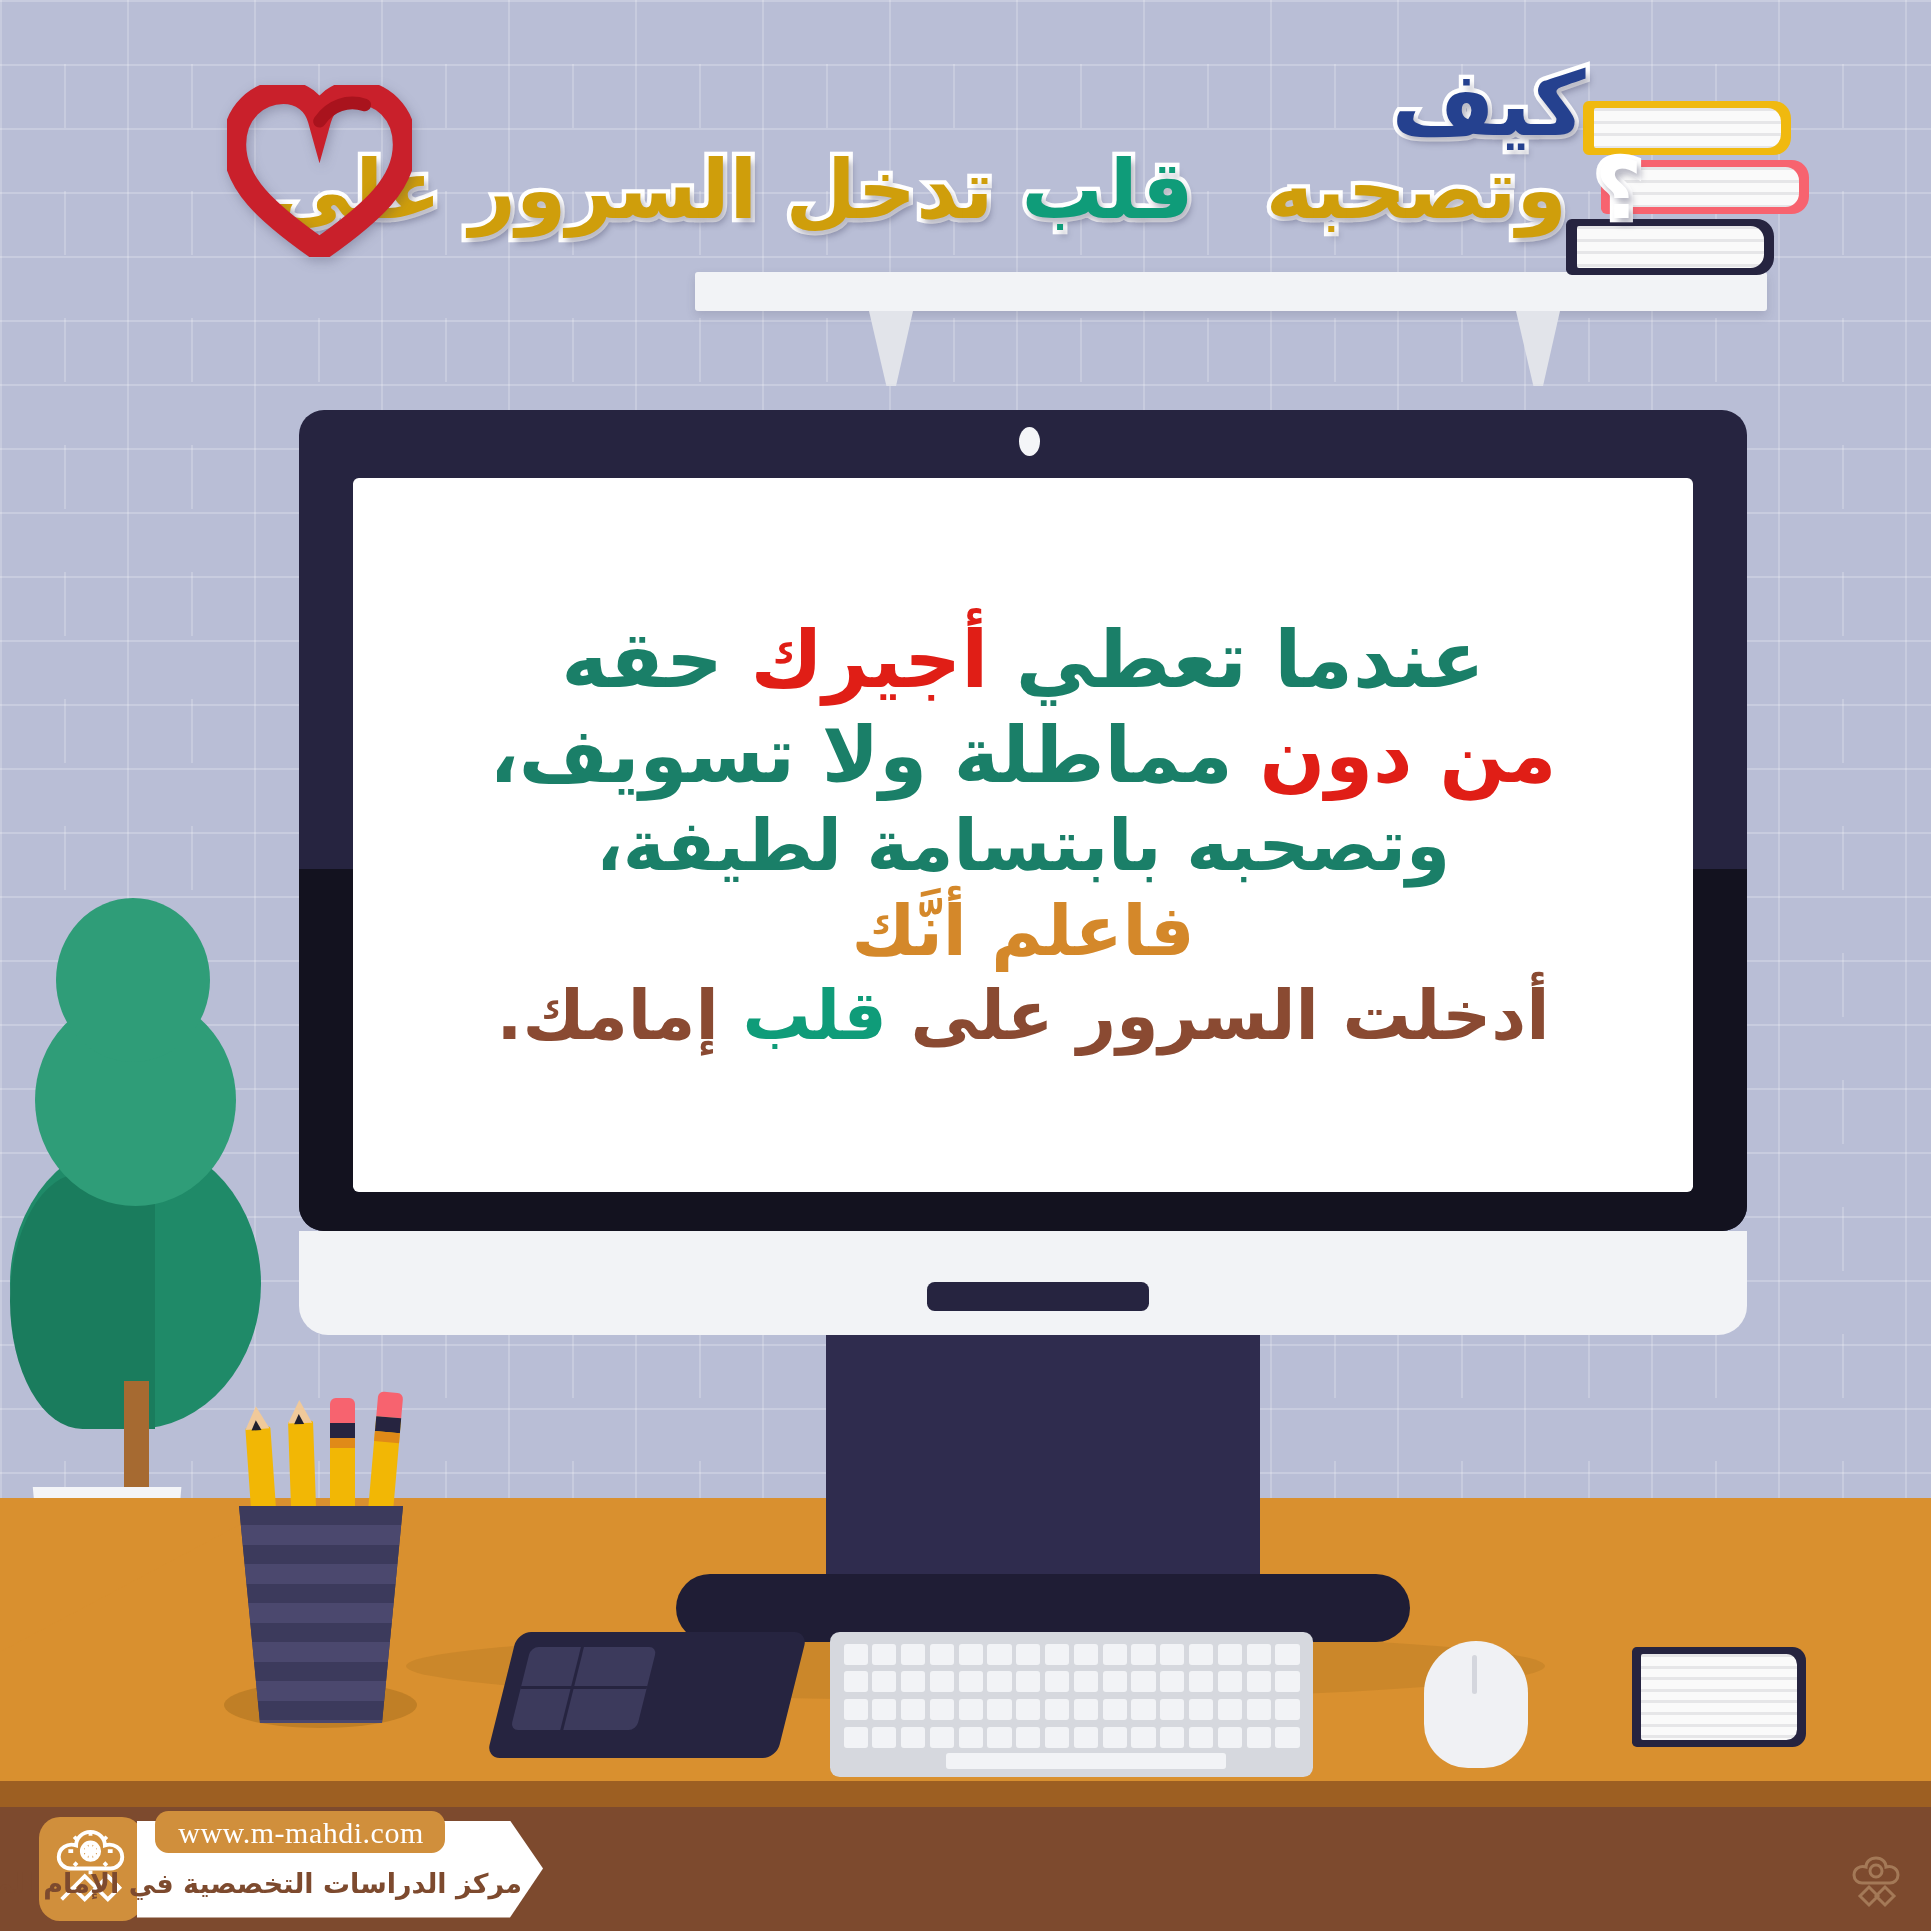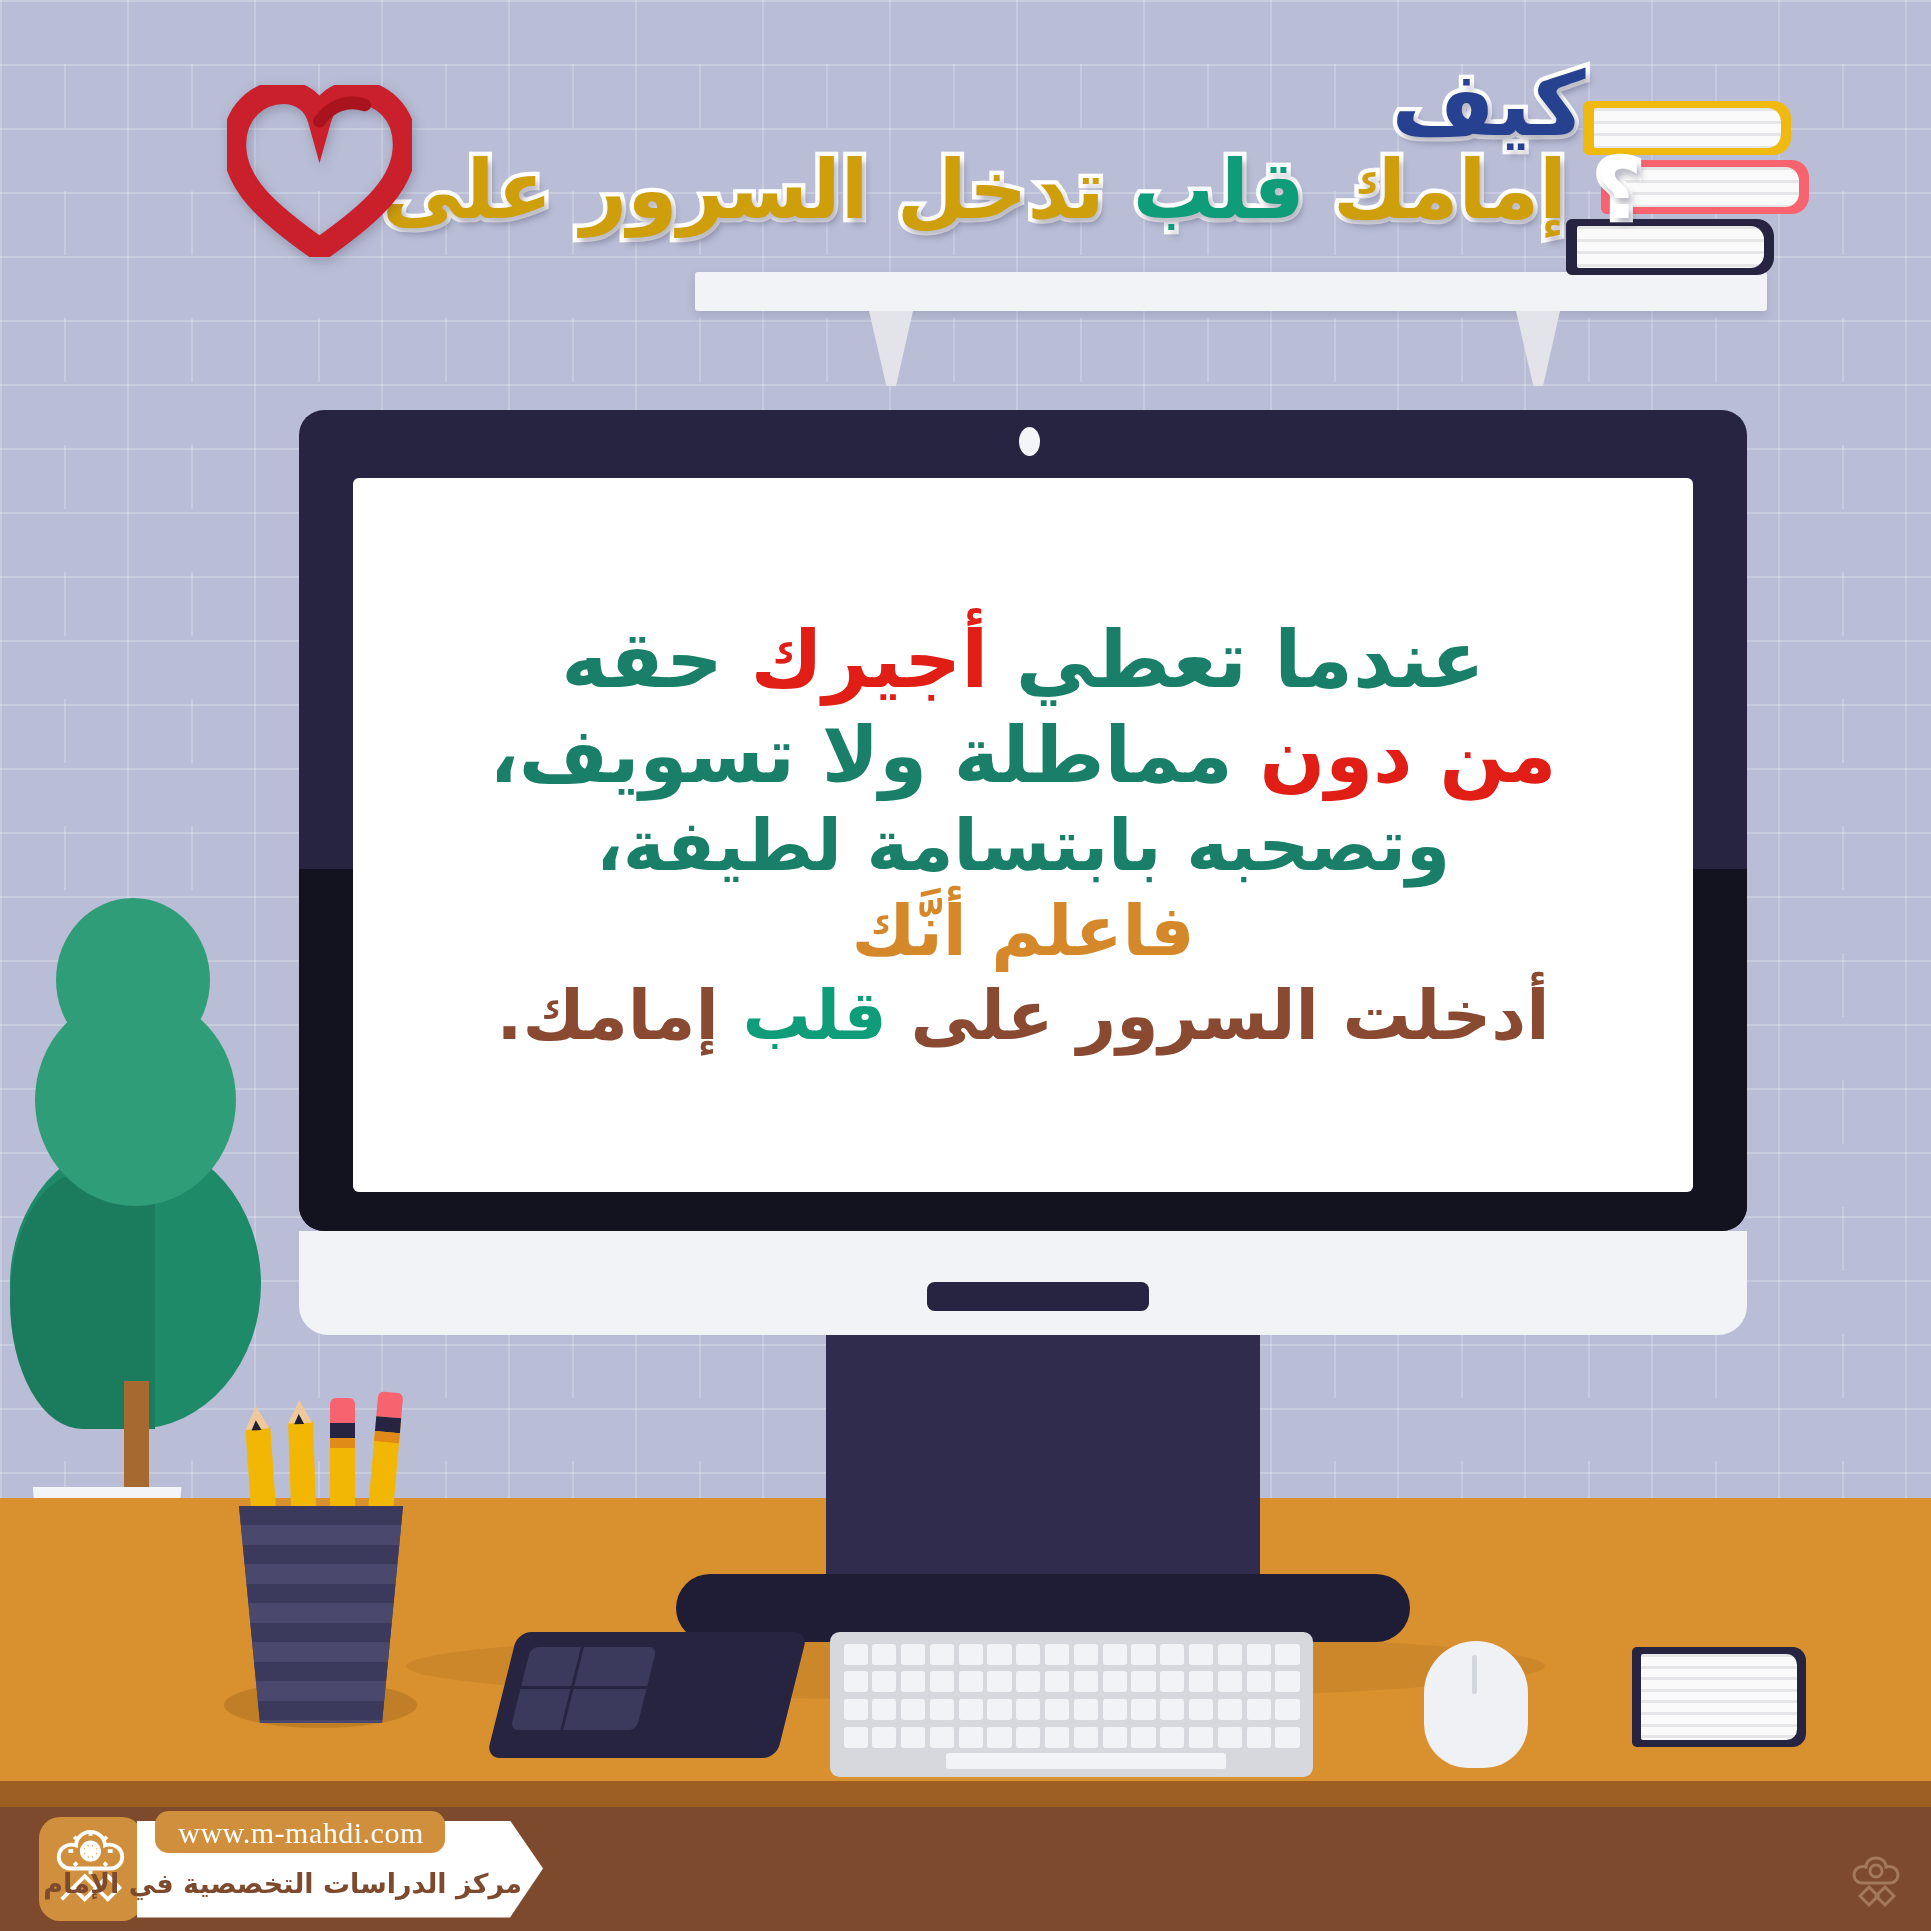--- a/index.html
+++ b/index.html
@@ -83,21 +83,21 @@
     white-space:nowrap;line-height:1;font-weight:700;
     -webkit-text-stroke:8.7px #ffffff;paint-order:stroke fill;
     text-shadow:3.9px 5.8px 6.8px rgba(55,55,85,.35);
   }
   .hl-row-1{
     position:absolute;right:17.4px;top:21px;font-size:89px;color:#25418f;
   }
   .hl-row-2{
     position:absolute;right:-39px;top:111px;font-size:81px;
   }
-  .hl-row-2 .g{color:#cf9e0b;}
+  .hl-row-2 .g{color:#cf9e0b;margin-left:44px;}
   .hl-row-2 .teal{color:#0f9c79;}
   .hl-row-2 .wht{color:#ffffff;}
   .heart{
     position:absolute;left:227px;top:85px;width:185px;height:172px;
     z-index:3;filter:drop-shadow(2.9px 4.8px 5.8px rgba(55,55,85,.30));
   }
 
   
   .monitor-body{
     position:absolute;left:299px;top:410px;width:1448px;height:821px;
@@ -259,21 +259,21 @@
       <div class="pages"></div>
     </div>
   <div class="bk" id="book-navy">
       <div class="pages"></div>
     </div>
 
   <div class="headline">
     <div class="hl-row hl-row-1">كيف</div>
     <div class="hl-row hl-row-2">
       <span class="wht">؟</span>
-      <span class="g">إمامك</span>
+      <span class="g">وتصحبه</span>
       <span class="teal">قلب</span>
       <span class="g">تدخل السرور على</span>
     </div>
   </div>
 
   <svg class="heart" viewBox="0 0 200 190">
     <path d="M100 182 C 40 140, 6 108, 6 66 C 6 30, 32 8, 60 8 C 80 8, 95 20, 100 38 C 105 20, 120 8, 140 8 C 168 8, 194 30, 194 66 C 194 108, 160 140, 100 182 Z" fill="none" stroke="#c9202b" stroke-width="26" stroke-linecap="round"></path>
     <path d="M100 40 C 112 22, 132 16, 150 22" fill="none" stroke="#a9131d" stroke-width="14" stroke-linecap="round"></path>
   </svg>
 

